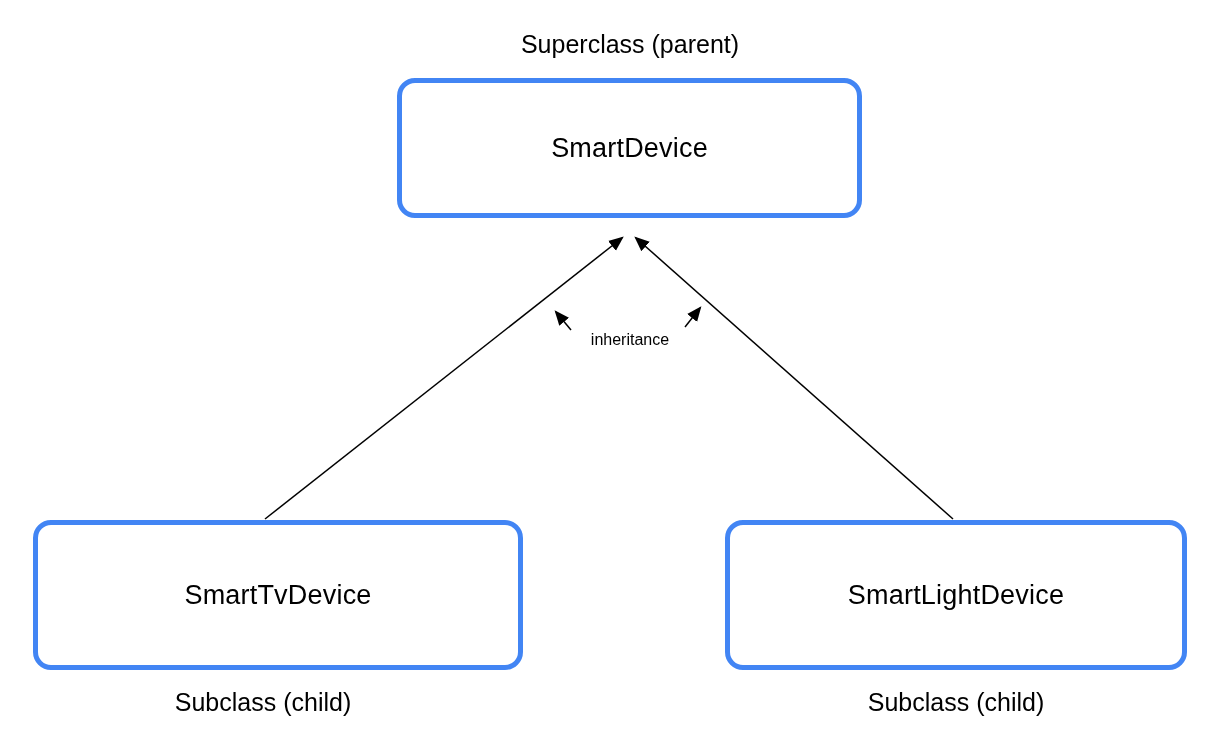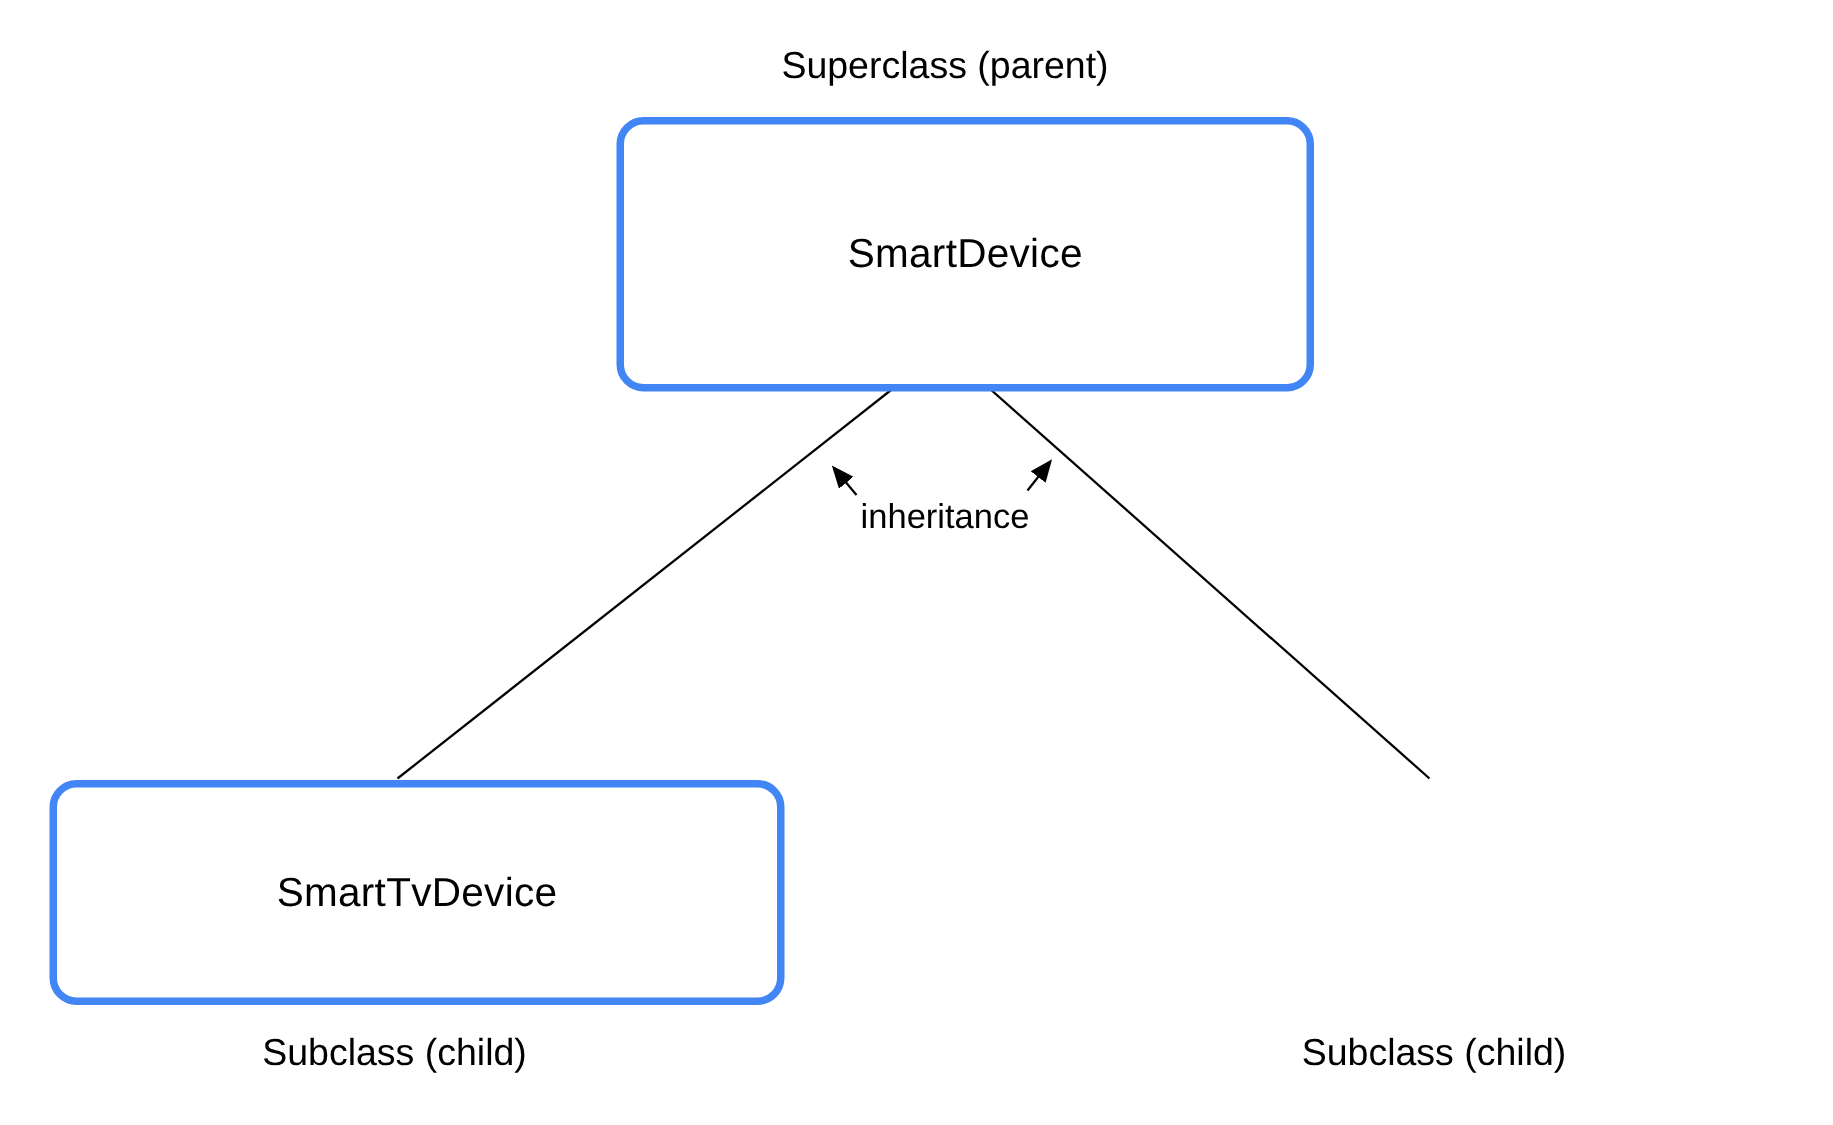--- a/index.html
+++ b/index.html
@@ -30,35 +30,35 @@
     align-items: center;
     justify-content: center;
     z-index: 2;
   }
   .class-name {
     font-size: 27px;
     font-weight: 500;
     letter-spacing: 0.2px;
     color: var(--text-color);
   }
-  .box-superclass { left: 411px; top: 78px;  width: 465px; height: 183px; align-items: center; }
+  .box-superclass { left: 397px; top: 78px;  width: 465px; height: 140px; align-items: center; }
   .box-subclass-tv { left: 33px;  top: 520px; width: 490px; height: 150px; }
   .box-subclass-light { left: 725px; top: 520px; width: 462px; height: 150px; }
   .diagram-label {
     position: absolute;
     font-size: 25px;
     font-weight: 400;
     white-space: nowrap;
     transform: translateX(-50%);
     color: var(--text-color);
   }
   .label-superclass { left: 630px; top: 30px; }
   .label-subclass-tv { left: 263px; top: 688px; }
   .label-subclass-light { left: 956px; top: 688px; }
-  .label-inheritance { left: 630px; top: 331px; font-size: 23px; }
+  .label-inheritance { left: 630px; top: 331px; font-size: 16px; }
   .arrow-layer {
     position: absolute;
     left: 0; top: 0;
     width: 1222px; height: 750px;
     z-index: 1;
   }
   .arrow-layer line {
     stroke: var(--arrow-color);
     stroke-width: 1.5;
   }
@@ -87,15 +87,18 @@
     <span class="class-name">SmartDevice</span>
   </div>
 
   <div class="diagram-label label-inheritance">inheritance</div>
 
   <div class="class-box box-subclass-tv">
     <span class="class-name">SmartTvDevice</span>
   </div>
   <div class="diagram-label label-subclass-tv">Subclass (child)</div>
 
+  <div class="class-box box-subclass-light">
+    <span class="class-name">SmartLightDevice</span>
+  </div>
   <div class="diagram-label label-subclass-light">Subclass (child)</div>
 
 </div>
 
 </body></html>

